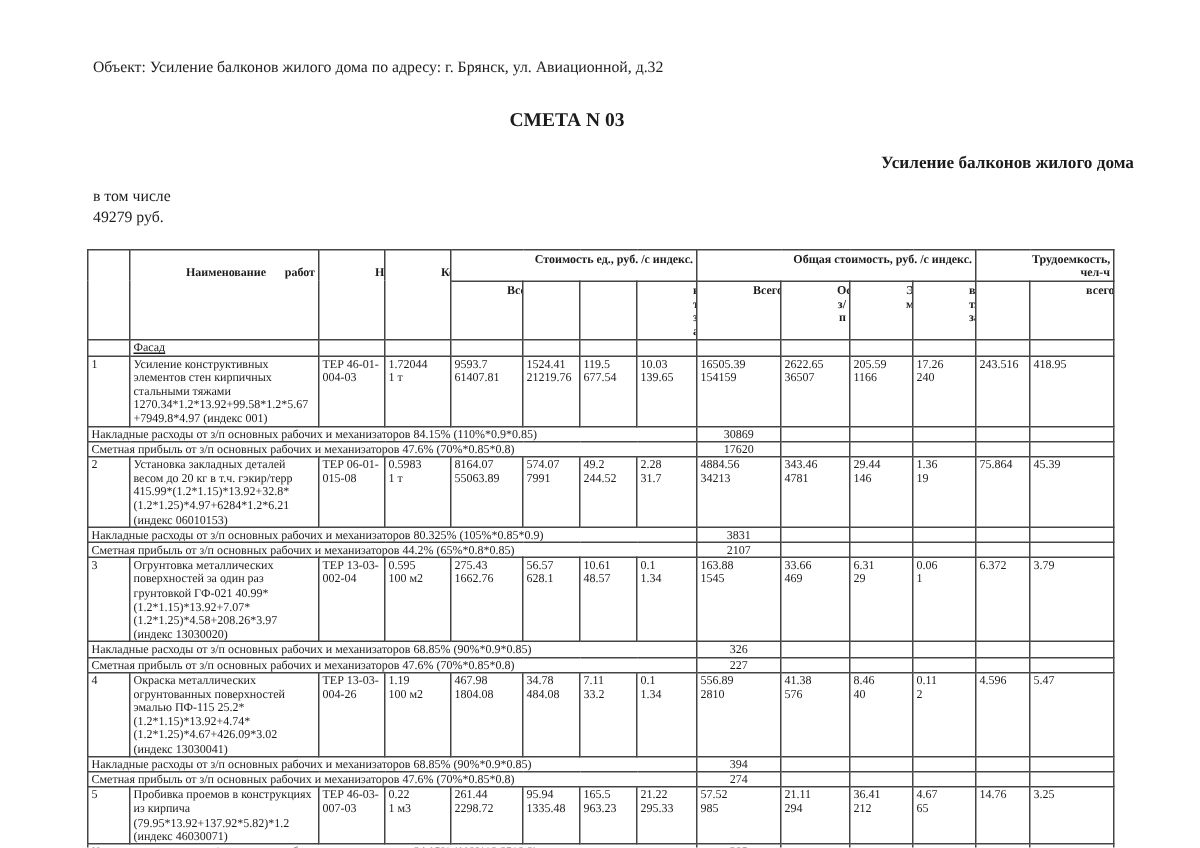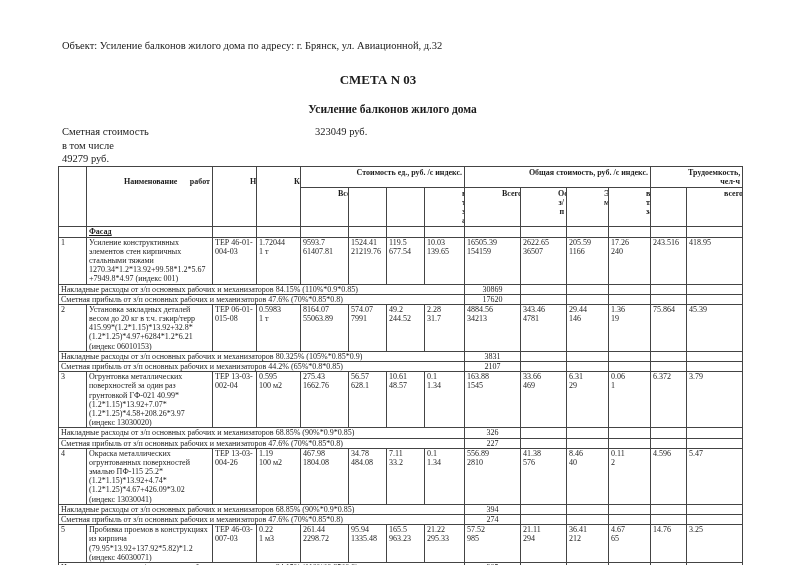--- a/index.html
+++ b/index.html
@@ -2,55 +2,51 @@
 <html><head>
 <meta charset="utf-8">
 <style>
   html,body{margin:0;padding:0;}
   body{
     width:800px;height:565px;overflow:hidden;background:#ffffff;
     font-family:"Liberation Serif", serif;color:#1c1c1c;position:relative;
   }
   .object-line{position:absolute;top:40px;left:62px;font-size:10.5px;}
   .doc-title{position:absolute;top:72px;left:0;right:44px;text-align:center;font-weight:bold;font-size:13px;}
-  .doc-subtitle{position:absolute;top:103px;left:0;right:44px;text-align:center;font-weight:bold;font-size:11.5px;margin-left:29px;}
+  .doc-subtitle{position:absolute;top:103px;left:0;right:44px;text-align:right;font-weight:bold;font-size:11.5px;margin-left:29px;}
   .summary{position:absolute;top:125px;left:62px;font-size:10.5px;line-height:13.5px;}
   .sum-line{display:flex;}
   .sum-label{display:inline-block;width:253px;}
   .sum-label.w2{width:271px;}
 
   table.est{
     position:absolute;top:166px;left:58px;width:684px;
     border-collapse:collapse;table-layout:fixed;
     font-size:8px;line-height:1.15;
   }
   table.est th, table.est td{
     border:1px solid #444;padding:0 2px;vertical-align:top;
     white-space:pre-line;overflow:hidden;
   }
   table.est th{font-weight:bold;text-align:right;vertical-align:top;padding-top:1px;padding-left:37px;}
   .stack{display:flex;flex-direction:row;justify-content:space-between;min-height:40px;height:100%;}
   td.num{text-align:left;}
   td.name{overflow-wrap:anywhere;word-break:break-word;}
-  td.section{font-weight:bold;text-decoration:underline;}
+  td.section{font-weight:normal;text-decoration:underline;}
   td.note{white-space:normal;}
   td.noteval{text-align:center;}
 </style>
 </head>
 <body>
 
 <div class="object-line">Объект: Усиление балконов жилого дома по адресу: г. Брянск, ул. Авиационной, д.32</div>
 <div class="doc-title">СМЕТА N 03</div>
 <div class="doc-subtitle">Усиление балконов жилого дома</div>
 
 <div class="summary">
-  <div class="sum-line">
-    <span class="sum-label">Сметная стоимость</span>
-    <span>323049 руб.</span>
-  </div>
   <div class="sum-line">
     <span class="sum-label">в том числе</span>
   </div>
   <div class="sum-line">
     <span>49279 руб.</span>
   </div>
 </div>
 
 <table class="est">
   <colgroup>

